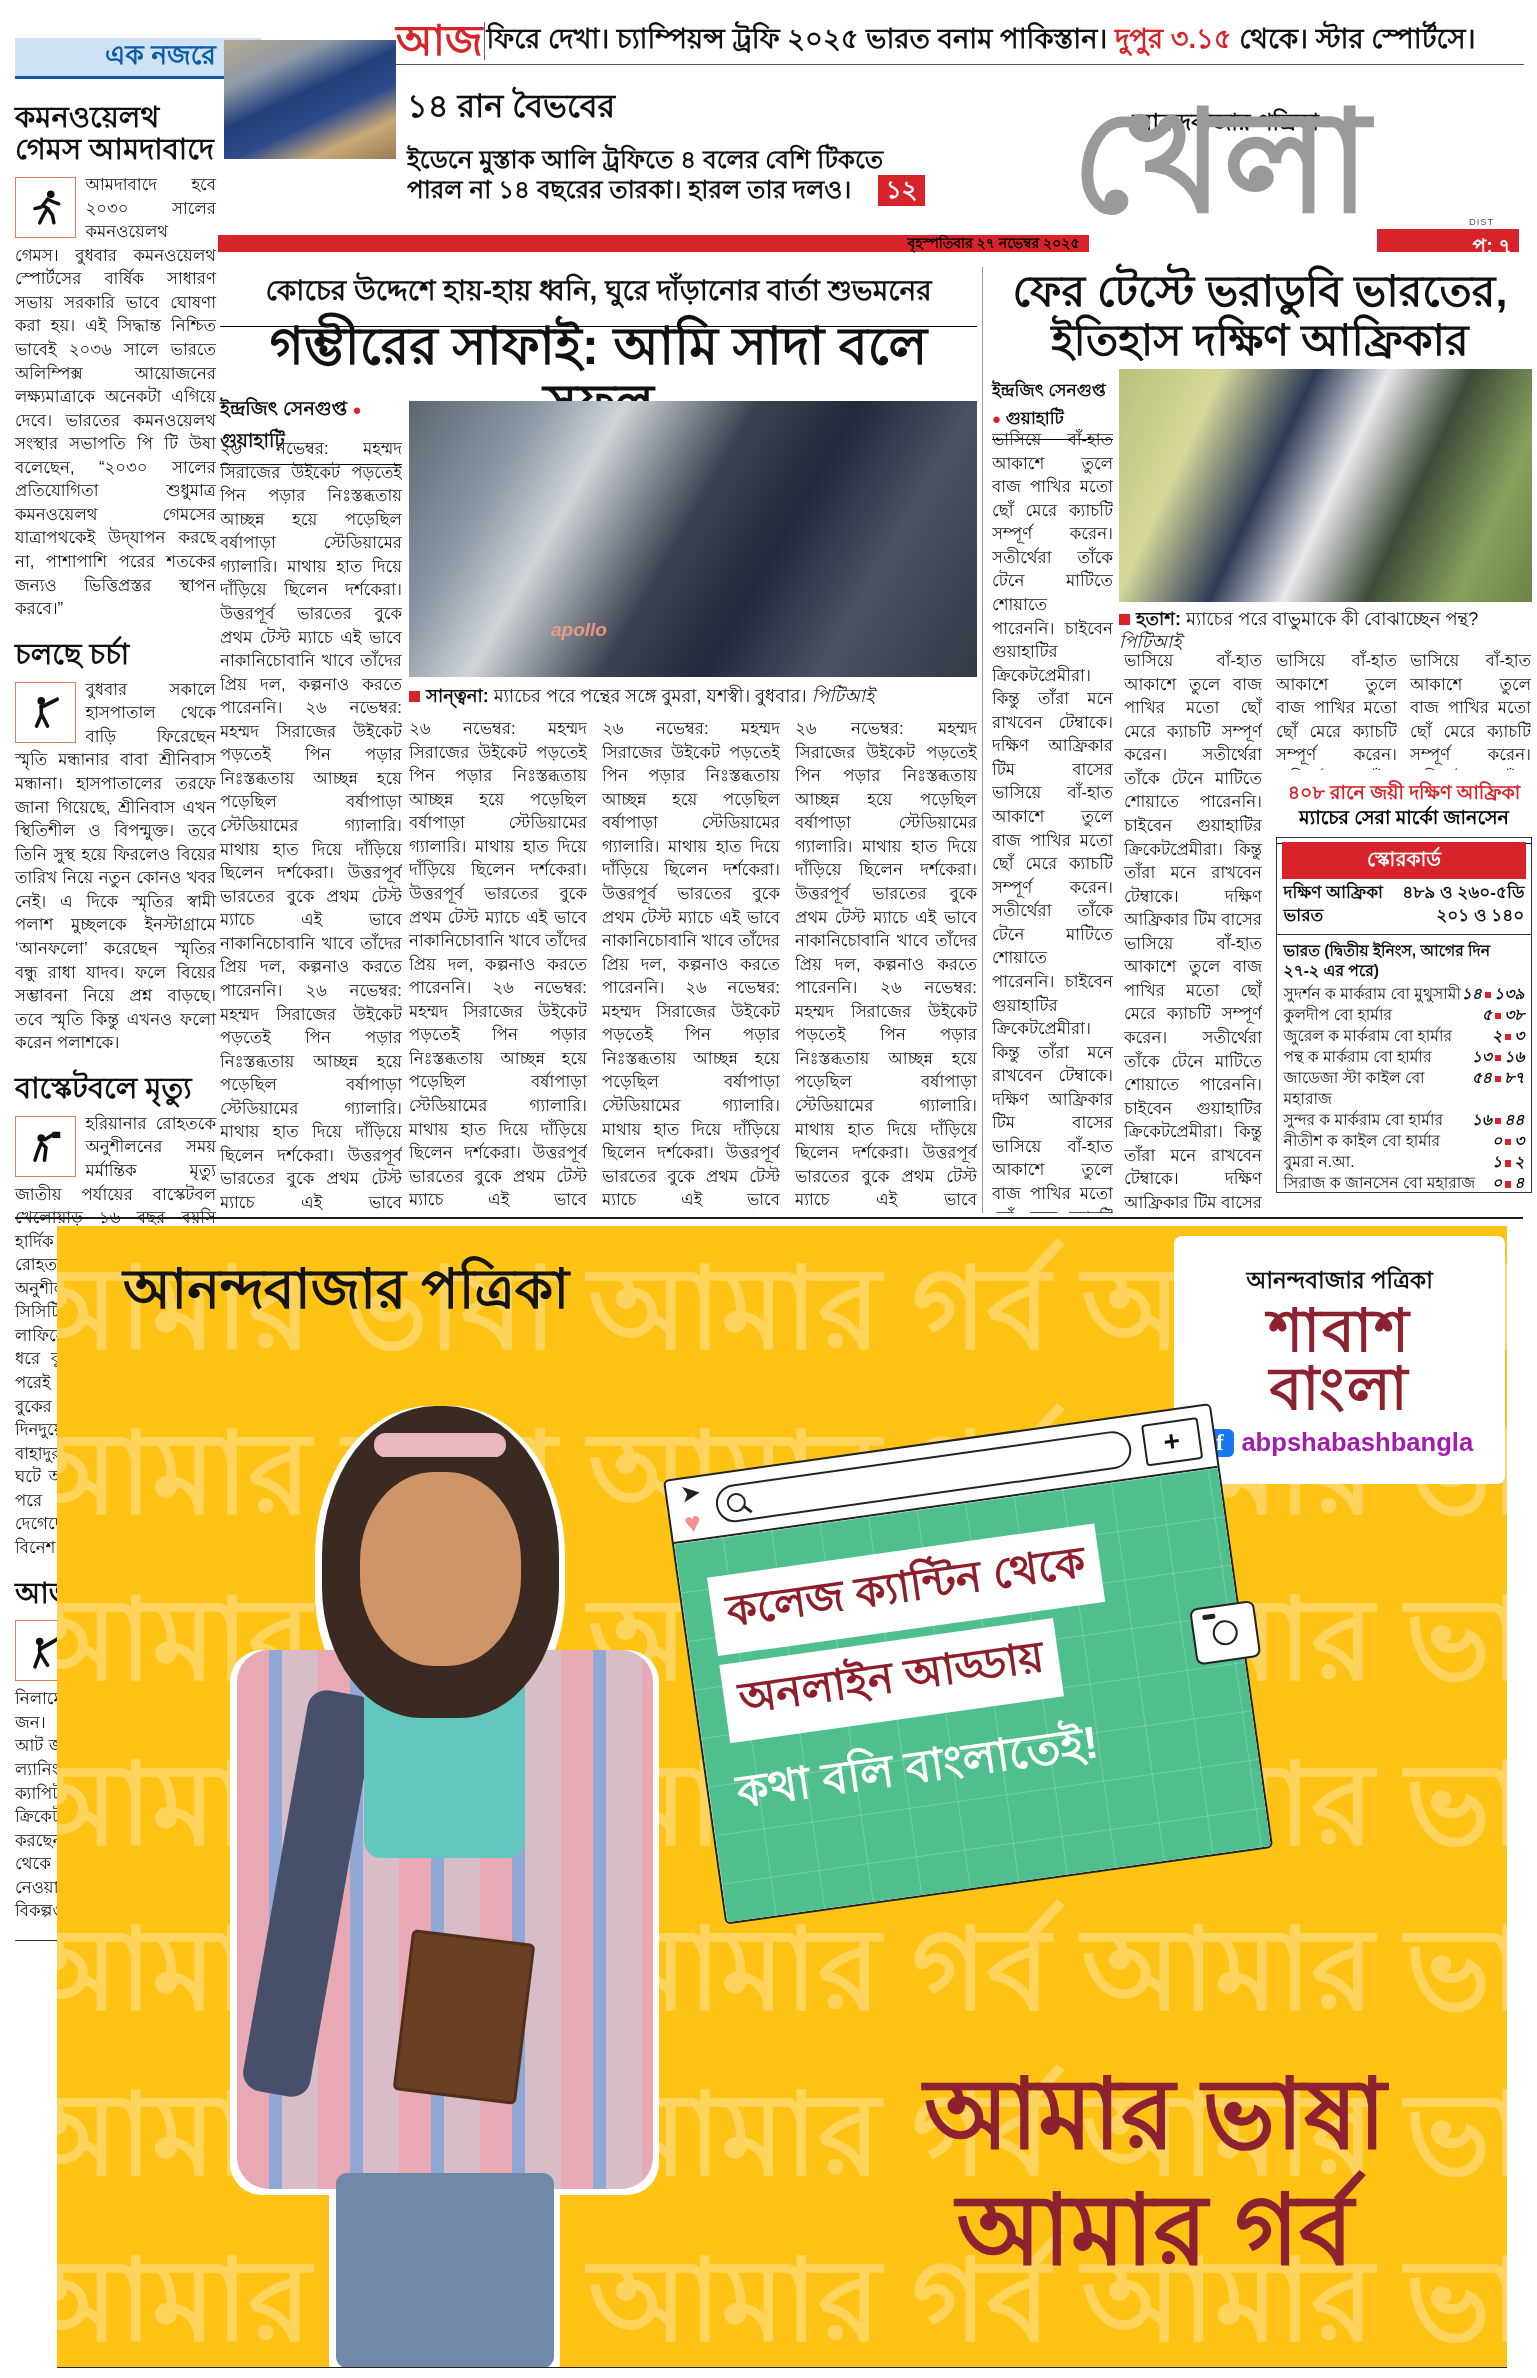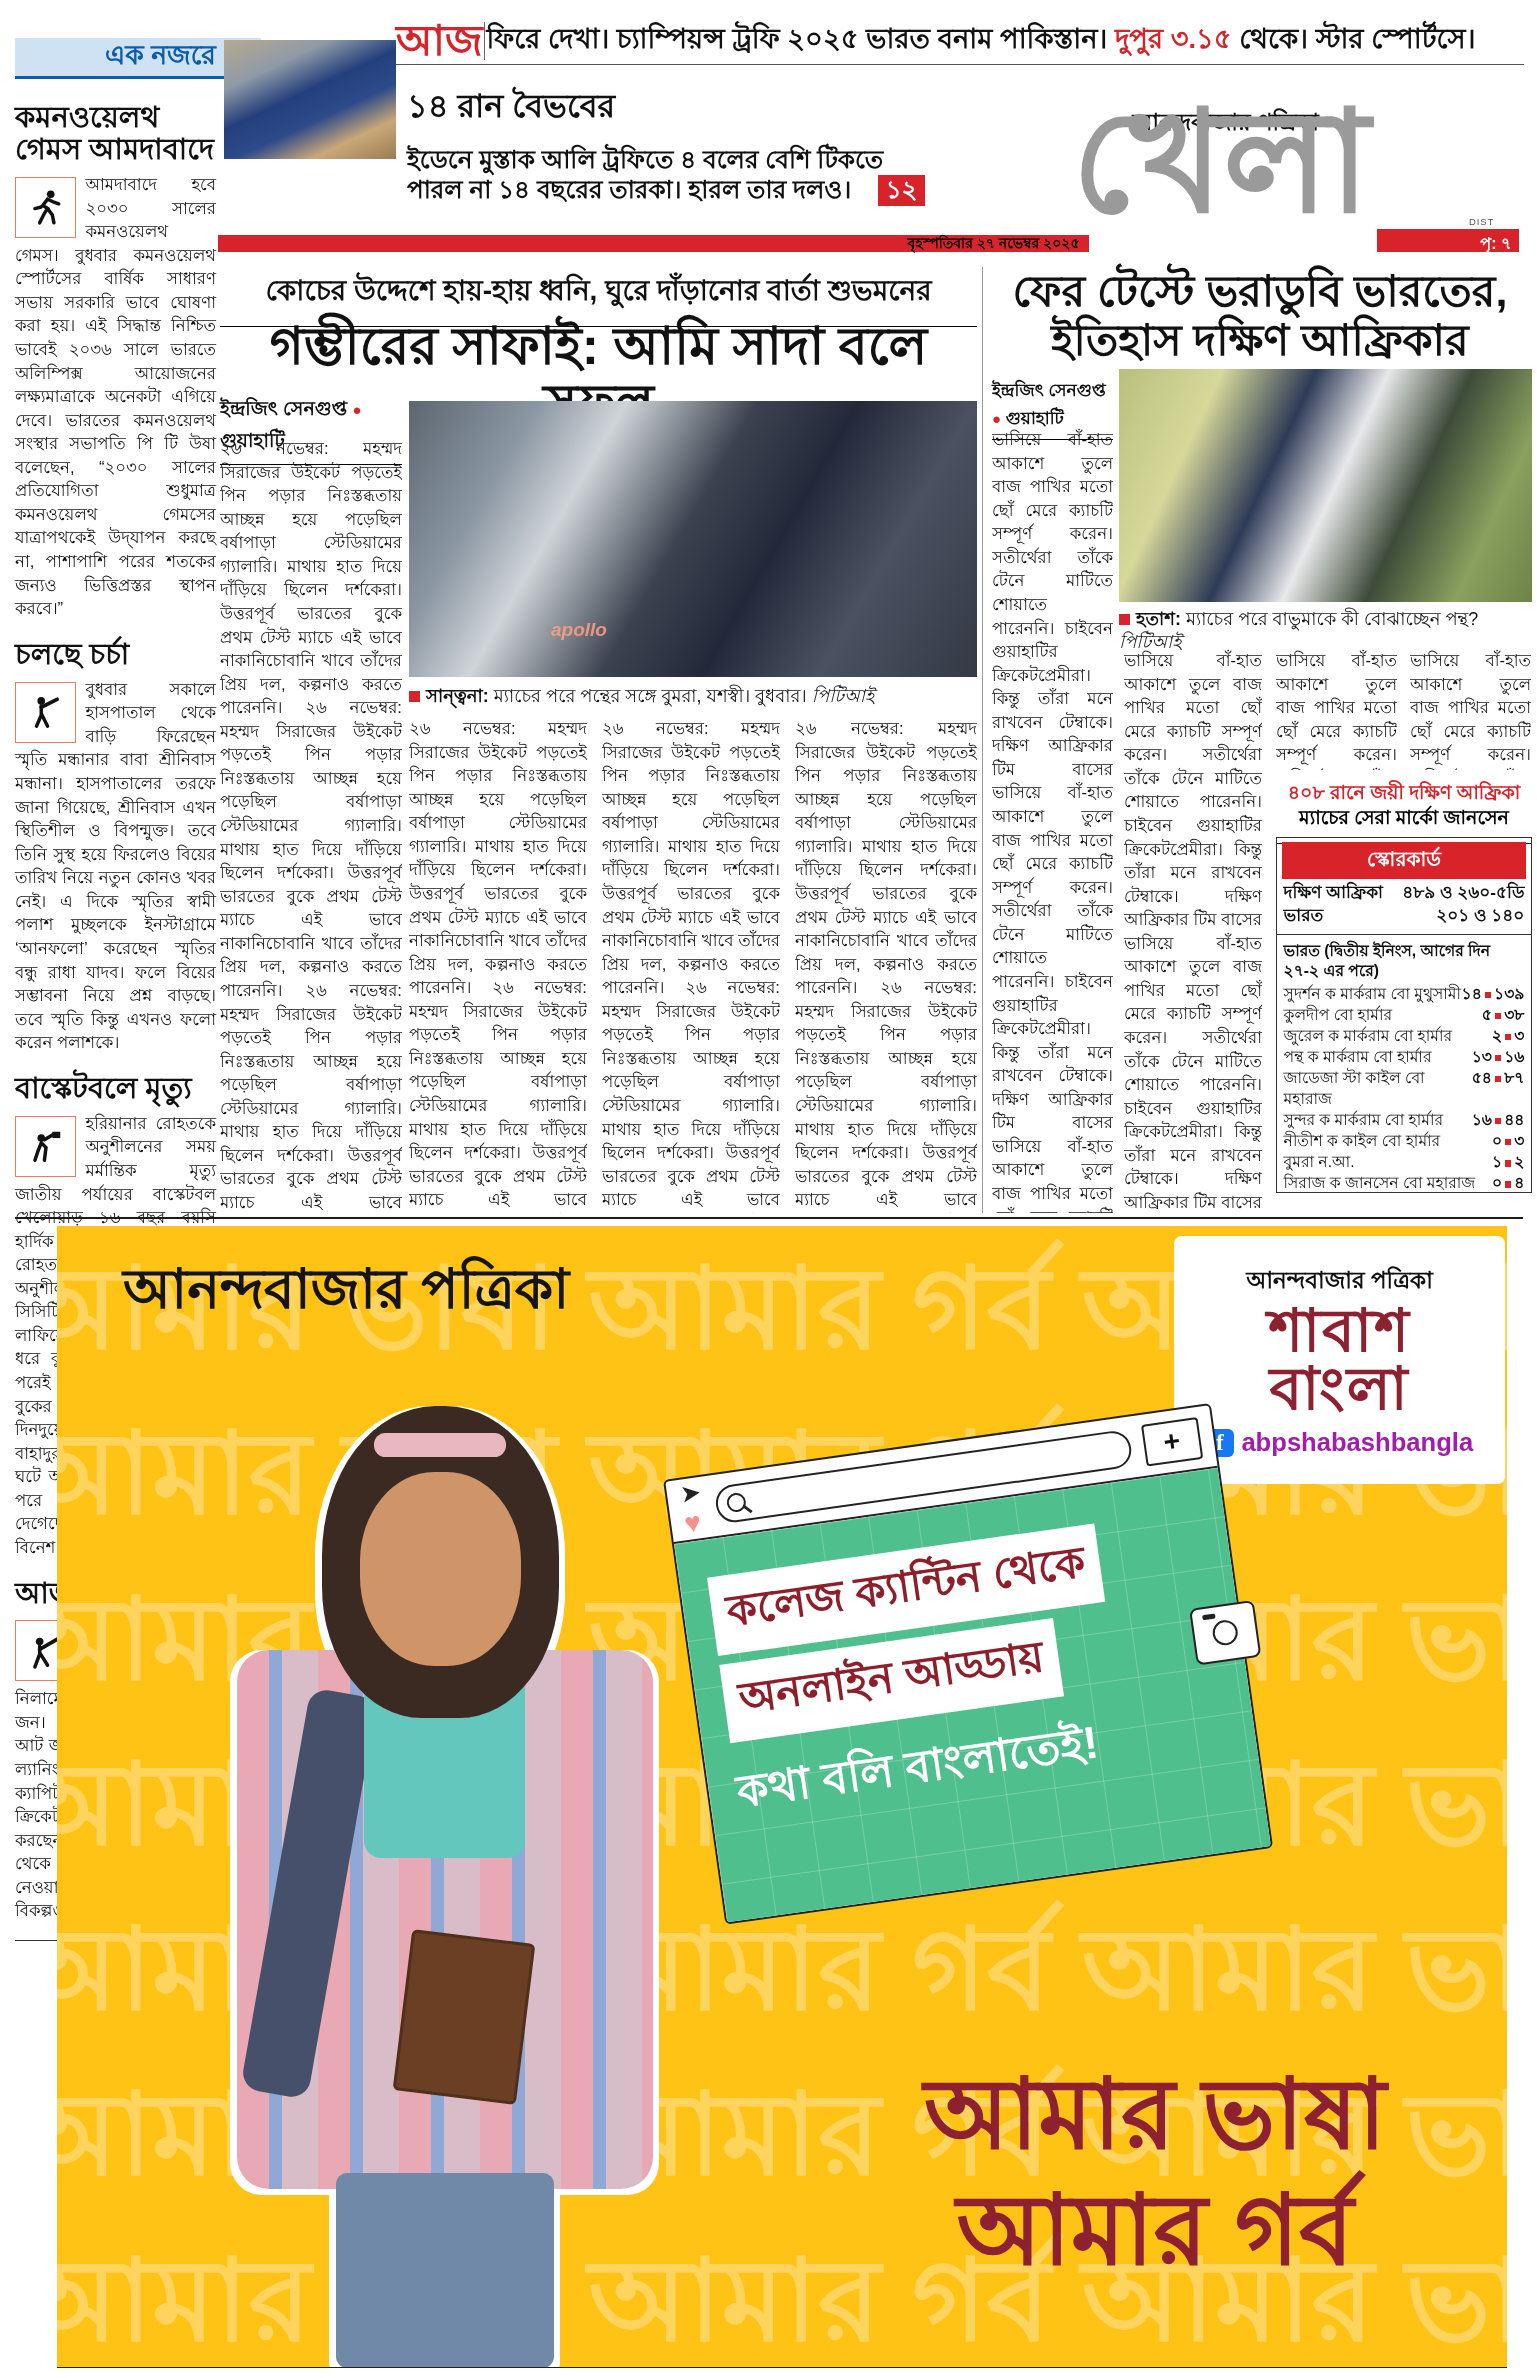--- a/index.html
+++ b/index.html
@@ -24,21 +24,21 @@
   .promo{left:407px;top:81px;width:625px;}
   .promo h2{margin:0;font-size:32px;font-weight:bold;}
   .promo p{margin:9.5px 0 0 0;font-size:24.6px;font-weight:600;line-height:1.25;}
   .pageref{display:inline-block;background:#d8232a;color:#fff;font-weight:bold;padding:0 7.6px;margin-left:20px;}
   .mast-small{left:1079px;top:104px;width:293px;text-align:center;font-size:23px;font-weight:bold;}
   .mast-big{left:1065px;top:87px;width:312px;text-align:center;font-size:142px;line-height:1.05;
       font-weight:bold;color:#9a9a9a;}
   .datebar{left:218px;top:235px;width:871px;height:17px;background:#d8232a;color:#000000;
       font-size:14px;font-weight:bold;text-align:right;padding-right:9.5px;box-sizing:border-box;line-height:17px;}
   .dist{left:1469px;top:216px;font-size:9.5px;color:#555;letter-spacing:0.9px;}
-  .pgbar{left:1377px;top:229px;width:142px;height:23px;background:#d8232a;color:#fff;font-size:16px;
+  .pgbar{left:1377px;top:229px;width:142px;height:23px;background:#d8232a;color:#fff;font-size:20px;
       font-weight:bold;text-align:right;padding:1.9px 7.6px 0 0;box-sizing:border-box;}
 
   
   .kicker{left:220px;top:269px;width:757px;text-align:center;font-size:28px;font-weight:bold;
       border-bottom:1.9px solid #000;padding-bottom:9.5px;}
   .headline1{left:220px;top:318px;width:757px;text-align:center;font-size:52px;font-weight:bold;line-height:1.1;}
   .byline{font-size:19px;font-weight:bold;border-bottom:1.9px solid #000;padding-bottom:5.7px;}
   .byline .dot{color:#d8232a;font-size:15px;}
   .byline1{left:220px;top:394px;width:182px;}
   .photo-main{left:409px;top:401px;width:568px;height:276px;
@@ -61,21 +61,21 @@
 
   
   .scard{left:1276px;top:837px;width:256px;height:356px;border:1.9px solid #333;box-sizing:border-box;
       padding:4.7px 6.6px;font-size:15.6px;overflow:hidden;}
   .scard-hd{background:#d8232a;color:#fff;text-align:center;font-size:20px;font-weight:bold;padding:1.9px 0;margin:-0.9px -1.9px 3.8px -1.9px;}
   .srow{display:flex;justify-content:space-between;line-height:1.35;}
   .srow b{font-weight:bold;}
   .ssum{font-weight:bold;font-size:17px;}
   .sdiv{border-top:1.9px solid #333;margin:5.7px -6.6px 5.7px -6.6px;}
   .sq{display:inline-block;width:6.6px;height:6.6px;background:#d8232a;margin:0 2.8px 0.9px 2.8px;}
-  .sval{white-space:nowrap;font-weight:bold;}
+  .sval{white-space:nowrap;font-weight:bold;font-style:italic;}
 
   .bottomrule{left:15px;top:1217px;width:1508px;}
 
   
   .ad{left:57px;top:1226px;width:1450px;height:1141px;background:#ffc315;overflow:hidden;border-bottom:1.9px solid #222;}
   .pattern{position:absolute;left:-38px;top:0;width:1609px;color:#ffd45c;font-weight:bold;font-size:114px;
       line-height:1.45;white-space:nowrap;user-select:none;}
   .ad-logo{position:absolute;left:66px;top:21px;font-size:55px;font-weight:bold;color:#141414;}
   .ad-card{position:absolute;left:1117px;top:9.5px;width:331px;height:248px;background:#fff;border-radius:7.6px;
       display:flex;flex-direction:column;align-items:center;justify-content:center;gap:1.9px;}

